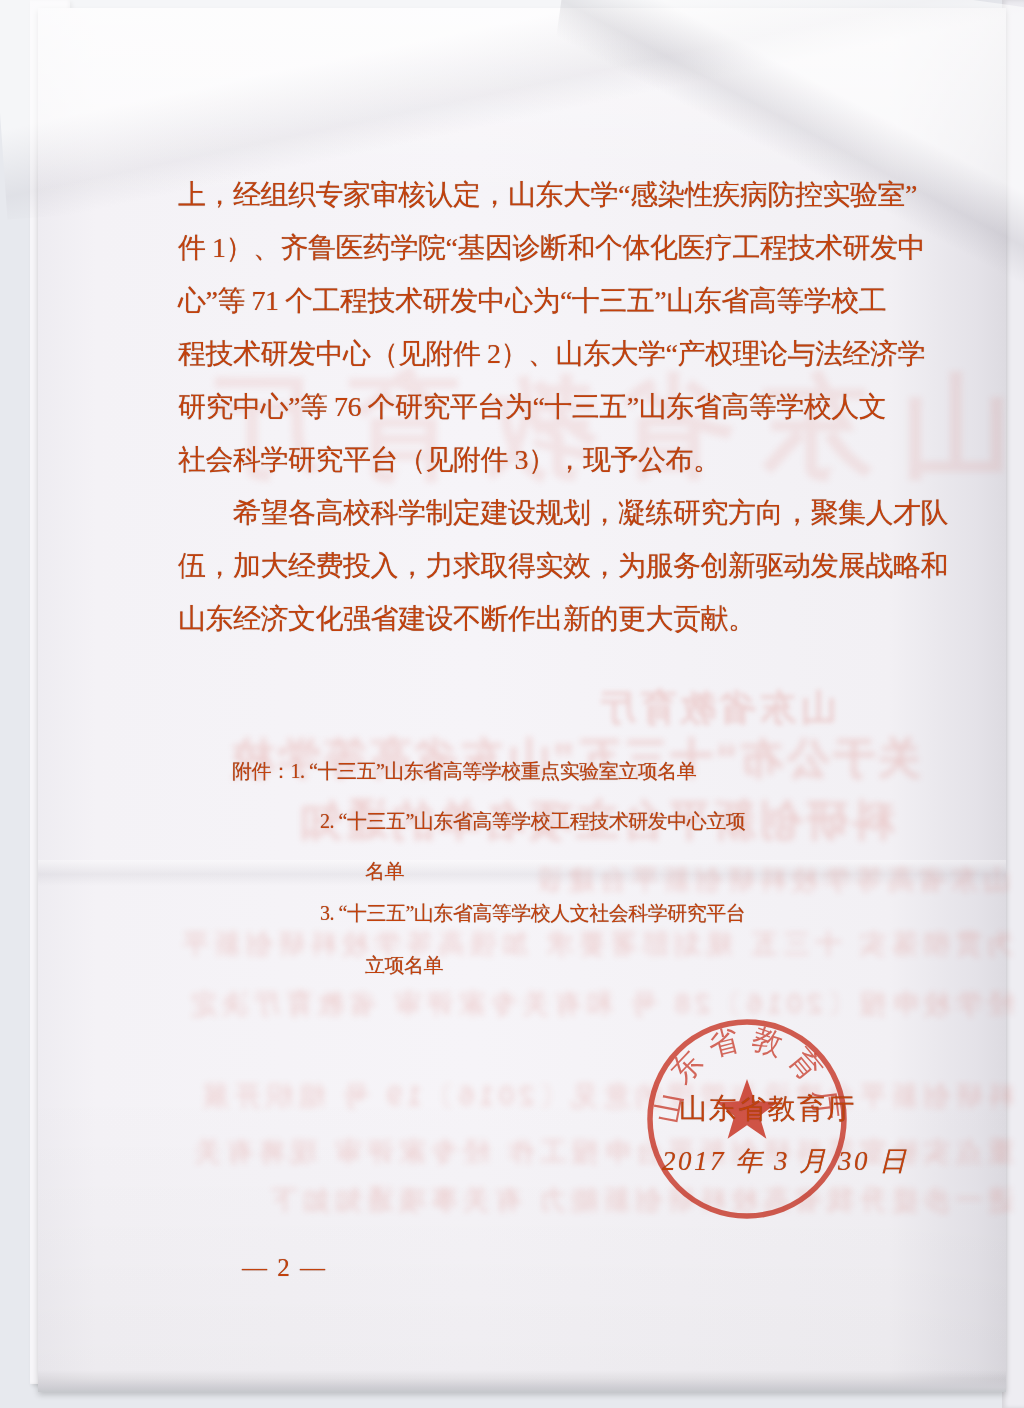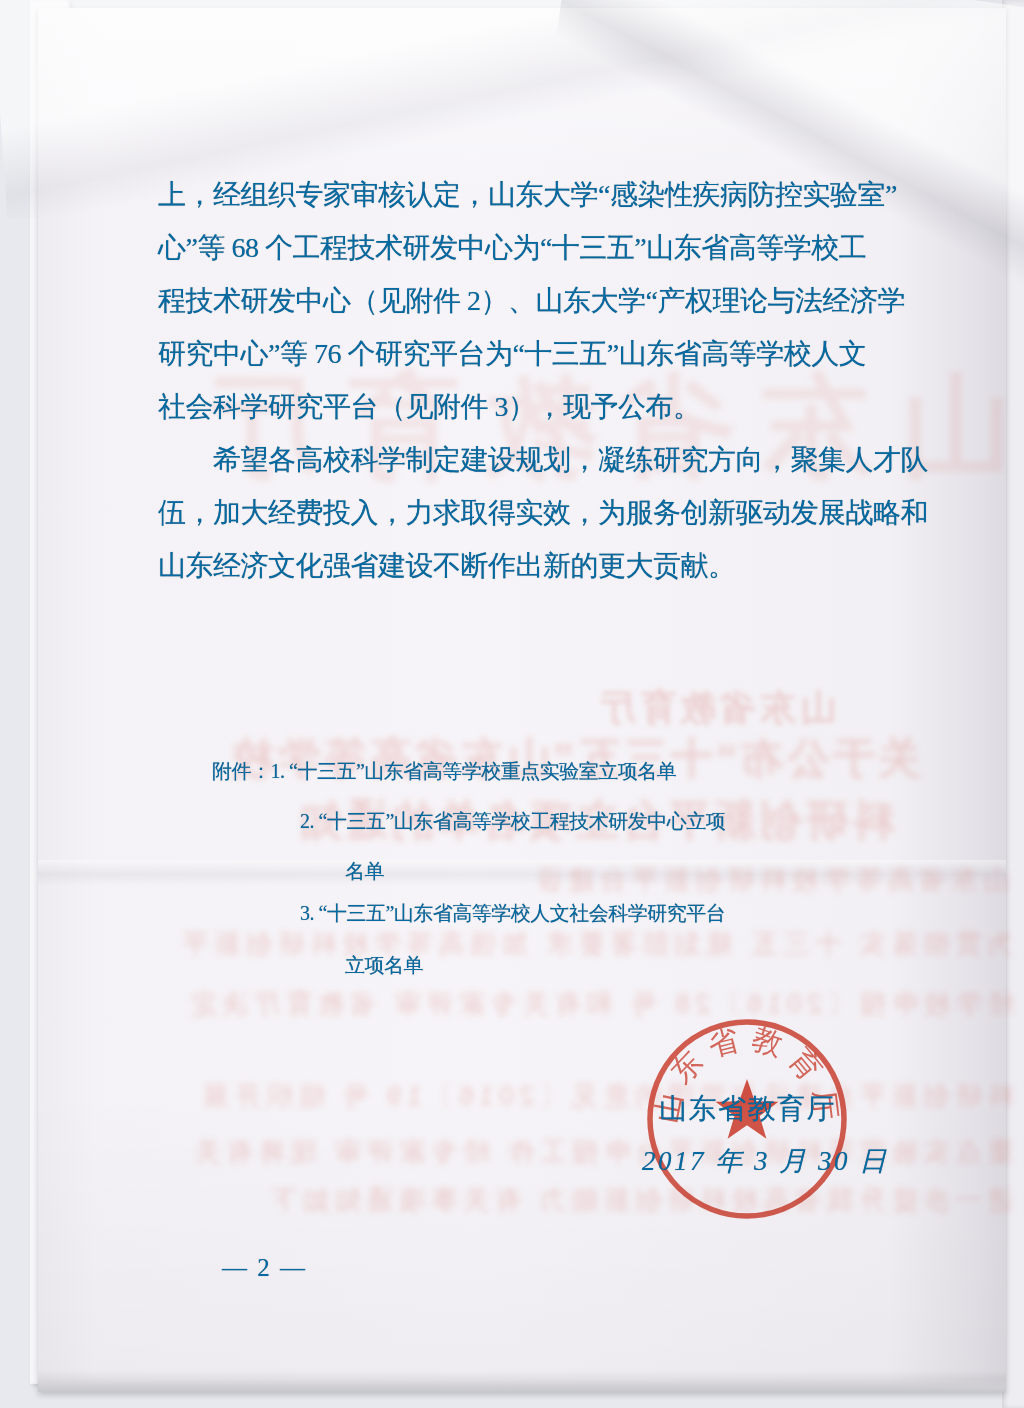--- a/index.html
+++ b/index.html
@@ -39,21 +39,21 @@
   .crease-mid{
     position:absolute; left:0; top:852px; width:100%; height:26px;
     background:linear-gradient(180deg, rgba(255,255,255,.35) 0%, rgba(150,148,158,.12) 55%, rgba(255,255,255,0) 100%);
     pointer-events:none;
   }
   .bottom-edge{
     position:absolute; left:0; bottom:0; width:100%; height:22px;
     background:linear-gradient(180deg, rgba(0,0,0,0) 0%, rgba(0,0,0,.05) 40%, #cfced4 78%, #c6c8cc 100%);
   }
   
-  .ink{ color:#0369a1; text-shadow:0 0 .8px rgba(49,49,55,.55); }
+  .ink{ color:#c2410c; text-shadow:0 0 .8px rgba(49,49,55,.55);margin-left:20px; }
   .bodytext{
     position:absolute; left:158px; top:168px; width:756px;
     font-size:28px; line-height:53px; letter-spacing:-.5px; white-space:nowrap;
   }
   .att-row{ position:absolute; font-size:20px; letter-spacing:-.5px; white-space:nowrap; }
   .sig{ position:absolute; font-size:28px; letter-spacing:1.5px; white-space:nowrap; }
   .date{ position:absolute; font-size:27px; letter-spacing:2.5px; white-space:nowrap; }
   .pagenum{ position:absolute; left:222px; top:1254px; font-size:25px; letter-spacing:2px; }
   
   .bleed{ position:absolute; color:#d96f66; transform:scaleX(-1); white-space:nowrap;
@@ -103,21 +103,22 @@
     </defs>
     <circle cx="103" cy="103" r="97" fill="none" stroke="#d23a28" stroke-width="5.5" stroke-opacity="0.88"></circle>
     <polygon fill="#d23a28" fill-opacity="0.92" points="103,63 110.8,85.3 134.4,85.8 115.6,100.1 122.4,122.7 103,109.2 83.6,122.7 90.4,100.1 71.6,85.8 95.2,85.3"></polygon>
     <text font-size="30" fill="#d23a28" fill-opacity="0.82" font-family="Liberation Serif, DejaVu Serif, serif" letter-spacing="9">
       <textPath href="#ringPath" startOffset="6"><tspan>山东省教育厅</tspan></textPath>
     </text>
   </svg>
 
   <div class="bodytext ink">
     <div>上，经组织专家审核认定，山东大学“感染性疾病防控实验室”</div>
-    <div>心”等 68 个工程技术研发中心为“十三五”山东省高等学校工</div>
+    <div>件 1）、齐鲁医药学院“基因诊断和个体化医疗工程技术研发中</div>
+    <div>心”等 71 个工程技术研发中心为“十三五”山东省高等学校工</div>
     <div>程技术研发中心（见附件 2）、山东大学“产权理论与法经济学</div>
     <div>研究中心”等 76 个研究平台为“十三五”山东省高等学校人文</div>
     <div>社会科学研究平台（见附件 3），现予公布。</div>
     <div>　　希望各高校科学制定建设规划，凝练研究方向，聚集人才队</div>
     <div>伍，加大经费投入，力求取得实效，为服务创新驱动发展战略和</div>
     <div>山东经济文化强省建设不断作出新的更大贡献。</div>
   </div>
 
   <div class="att-row ink" style="left:212px; top:758px;">
     <span>附件：</span><span>1. “十三五”山东省高等学校重点实验室立项名单</span>

